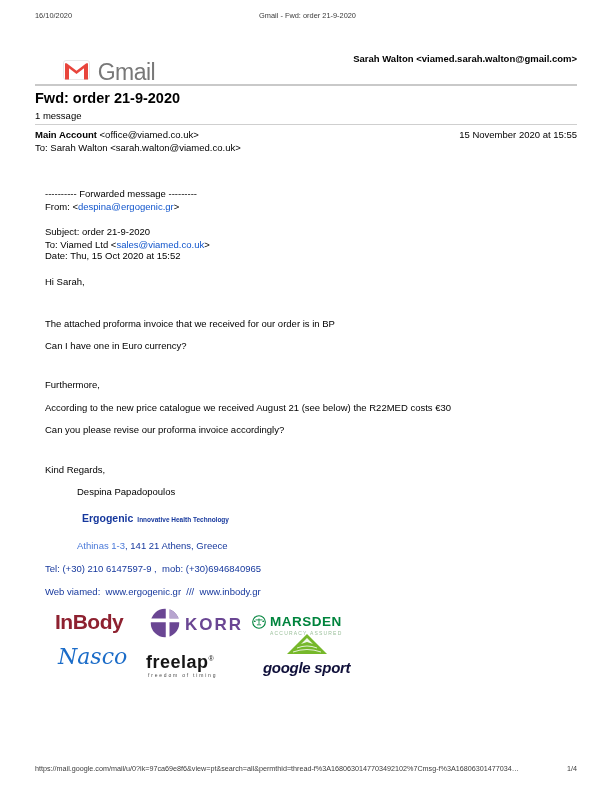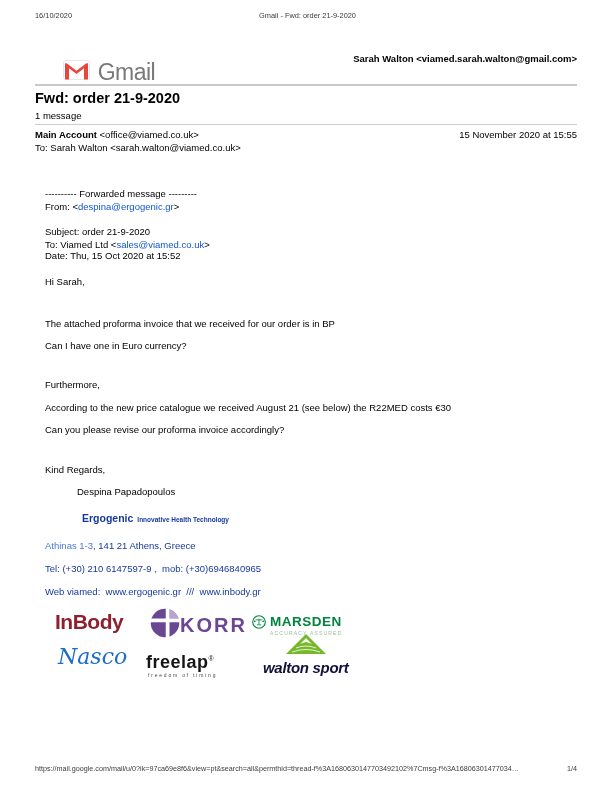--- a/index.html
+++ b/index.html
@@ -26,29 +26,29 @@
   .line{position:absolute;left:45px;font-size:9.5px;white-space:pre;}
   .fwd1{top:188px;} .fwd2{top:201px;} .fwd3{top:213px;margin-top:37px;} .fwd4{top:226px;} .fwd5{top:239px;}
   .b1{top:276px;} .b2{top:318px;} .b3{top:340px;} .b4{top:379px;} .b5{top:402px;}
   .b6{top:424px;} .b7{top:464px;} .b8{top:486px;padding-left:32px;}
   .link{color:#1155cc;text-decoration:none;cursor:pointer;}
   
   .sig-co{top:512px;}
   .co-name{color:#16389d;font-weight:bold;font-size:10.5px;padding-left:37px;}
   .co-tag{color:#16389d;font-weight:bold;font-size:6.5px;margin-left:4px;}
   .sig-addr{top:540px;color:#16389d;}
-  .addr-link{color:#4a79d9;cursor:pointer;}
+  .addr-link{color:#4a79d9;cursor:pointer;margin-left:32px;}
   .sig-phone{top:563px;color:#16389d;}
   .sig-web{top:586px;color:#16389d;}
   .sig-web .link2{color:#16389d;cursor:pointer;}
   
   .logo{position:absolute;}
   .inbody{left:55px;top:610px;font-size:21px;font-weight:800;color:#8e2130;letter-spacing:-0.5px;}
   .korr{left:150px;top:608px;display:flex;align-items:center;}
-  .korr-text{font-size:20px;font-weight:800;color:#6a4693;letter-spacing:2px;}
+  .korr-text{font-size:17px;font-weight:800;color:#6a4693;letter-spacing:2px;margin-left:5px;}
   .marsden{left:252px;top:615px;display:flex;align-items:flex-start;}
   .marsden-col{margin-left:4px;}
   .marsden-text{font-size:13.5px;font-weight:800;color:#00843d;letter-spacing:0.5px;line-height:1;}
   .marsden-tag{font-size:5px;color:#9abf9a;letter-spacing:1.2px;margin-top:1px;}
   .nasco{left:58px;top:644px;font-family:"DejaVu Serif", serif;font-style:italic;
          font-size:22px;color:#1b6cc8;}
   .freelap{left:146px;top:653px;}
   .freelap-text{font-size:18px;font-weight:800;color:#161616;letter-spacing:0.5px;line-height:1;}
   .freelap-reg{font-size:7px;vertical-align:super;font-weight:400;}
   .freelap-tag{font-size:5px;color:#4a4a4a;letter-spacing:1.8px;margin-top:1px;margin-left:2px;}
@@ -154,19 +154,19 @@
 
   <div class="logo fusion">
     <span>
       <svg width="40" height="20" viewBox="0 0 40 20">
         <path d="M20 0 L40 20 L0 20 Z" fill="#76b82a"></path>
         <path d="M20 4 L14 10 L20 8 L26 10 Z" fill="#ffffff" opacity="0.9"></path>
         <path d="M10 14 Q20 10 30 14" stroke="#ffffff" stroke-width="1" fill="none" opacity="0.8"></path>
         <path d="M6 18 Q20 13 34 18" stroke="#ffffff" stroke-width="1" fill="none" opacity="0.8"></path>
       </svg>
     </span>
-    <span class="fusion-text">walton sport</span>
+    <span class="fusion-text">google sport</span>
   </div>
 
   <div class="abs footer-url">https://mail.google.com/mail/u/0?ik=97ca69e8f6&amp;view=pt&amp;search=all&amp;permthid=thread-f%3A1680630147703492102%7Cmsg-f%3A16806301477034…</div>
   <div class="abs footer-page">1/4</div>
 
 </div>
 
 </body></html>

